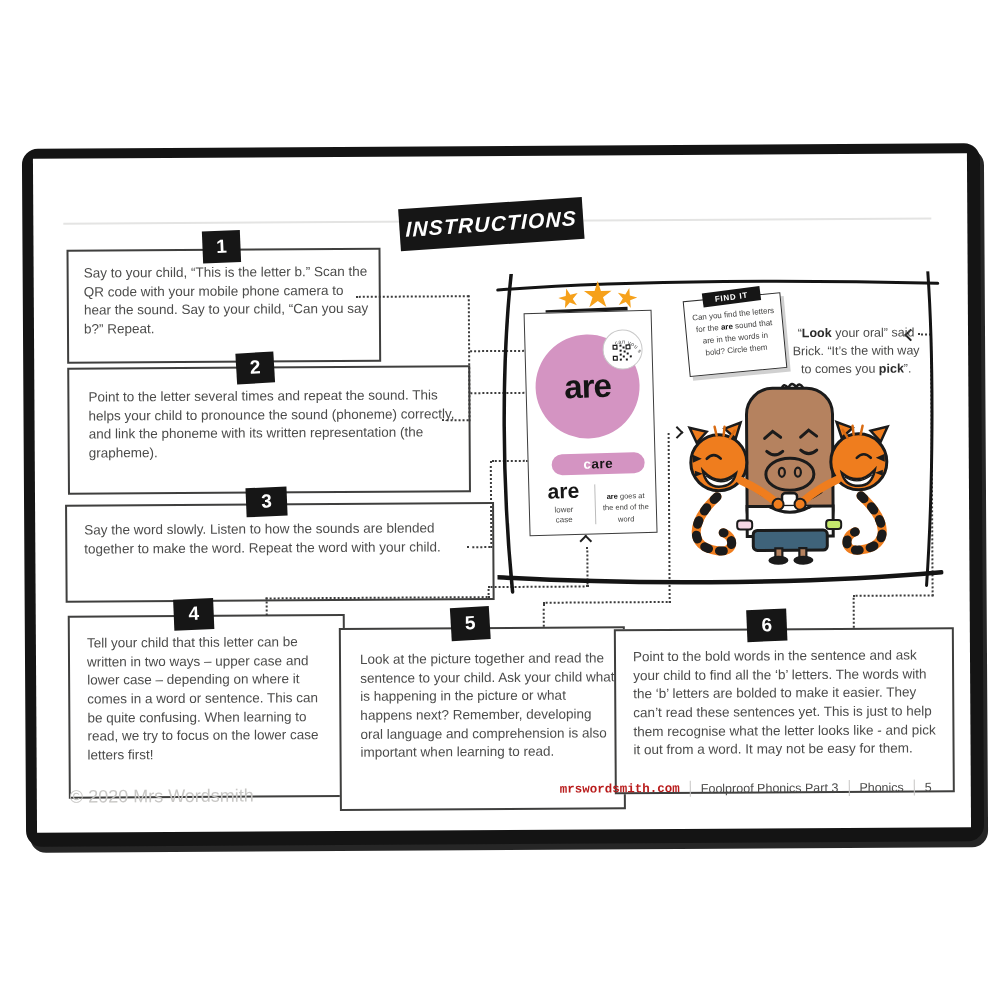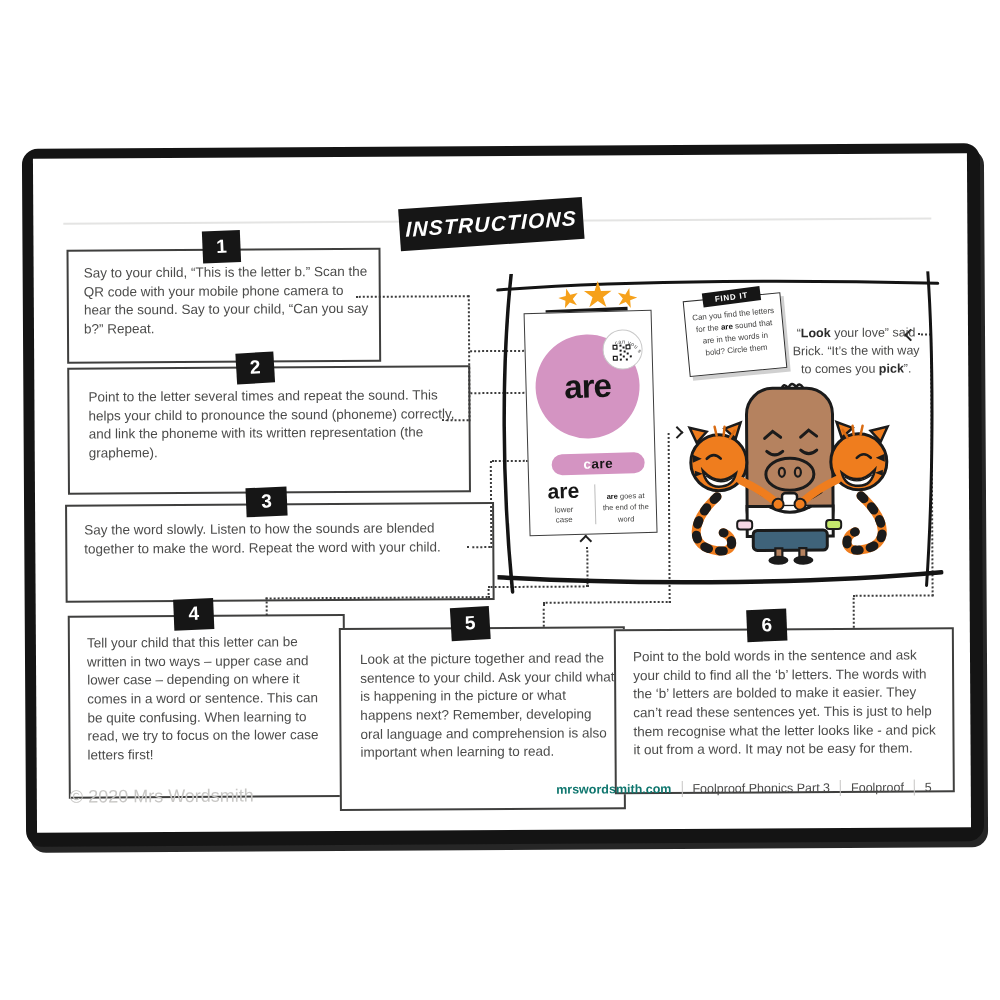--- a/index.html
+++ b/index.html
@@ -86,21 +86,21 @@
   .sentence{position:absolute;left:742px;top:170px;width:160px;text-align:center;
     font-size:12.5px;line-height:1.45;color:#4a4a49;}
   .sentence b{color:#2b2b2b;}
 
   .characters{position:absolute;left:648px;top:224px;width:212px;height:188px;}
 
   
   .footer-copy{position:absolute;left:33px;top:628px;font-size:18px;color:#c8c7c5;}
   .footer-right{position:absolute;right:39px;top:626px;display:flex;align-items:center;gap:10px;
     font-size:12.5px;color:#4b4b4a;}
-  .footer-right .site{font-weight:bold;color:#0f766e;}
+  .footer-right .site{font-weight:bold;color:#b91c1c;font-family:Liberation Mono, monospace;}
   .fsep{width:1px;height:16px;background:#c6c5c4;}
 </style>
 </head>
 <body>
 
 <div class="canvas">
   <div class="sheet">
     <div class="paper">
 
       <div class="rule"></div>
@@ -236,21 +236,21 @@
         <div class="find-tab">FIND IT</div>
         <div class="find-text">
           <div><span>Can you find the letters</span></div>
           <div><span>for the </span><b>are</b><span> sound that</span></div>
           <div><span>are in the words in</span></div>
           <div><span>bold? Circle them</span></div>
         </div>
       </div>
 
       <div class="sentence">
-        <div><span>“</span><b>Look</b><span> your love” said</span></div>
+        <div><span>“</span><b>Look</b><span> your oral” said</span></div>
         <div><span>Brick. “It’s the with way</span></div>
         <div><span>to comes you </span><b>pick</b><span>”.</span></div>
       </div>
 
       <svg class="characters" viewBox="0 0 212 188">
 
         <g>
           <path d="M99,12 q2,-9 7,-2 q3,-8 8,-1 q3,-6 7,1" fill="none" stroke="#1b1b1b" stroke-width="2.5" stroke-linecap="round"></path>
           <rect x="64" y="10" width="86" height="148" rx="26" fill="#b5825f" stroke="#1b1b1b" stroke-width="3"></rect>
           <path d="M82,60 l8,-7 l8,6" fill="none" stroke="#1b1b1b" stroke-width="3" stroke-linecap="round"></path>
@@ -303,20 +303,20 @@
         </g>
         <rect x="143" y="142" width="15" height="9" rx="3" fill="#c5e86c" stroke="#1b1b1b" stroke-width="2"></rect>
       </svg>
 
       <div class="footer-copy">© 2020 Mrs Wordsmith</div>
       <div class="footer-right">
         <span class="site">mrswordsmith.com</span>
         <span class="fsep"></span>
         <span>Foolproof Phonics Part 3</span>
         <span class="fsep"></span>
-        <span>Foolproof</span>
+        <span>Phonics</span>
         <span class="fsep"></span>
         <span>5</span>
       </div>
 
     </div>
   </div>
 </div>
 
 </body></html>

